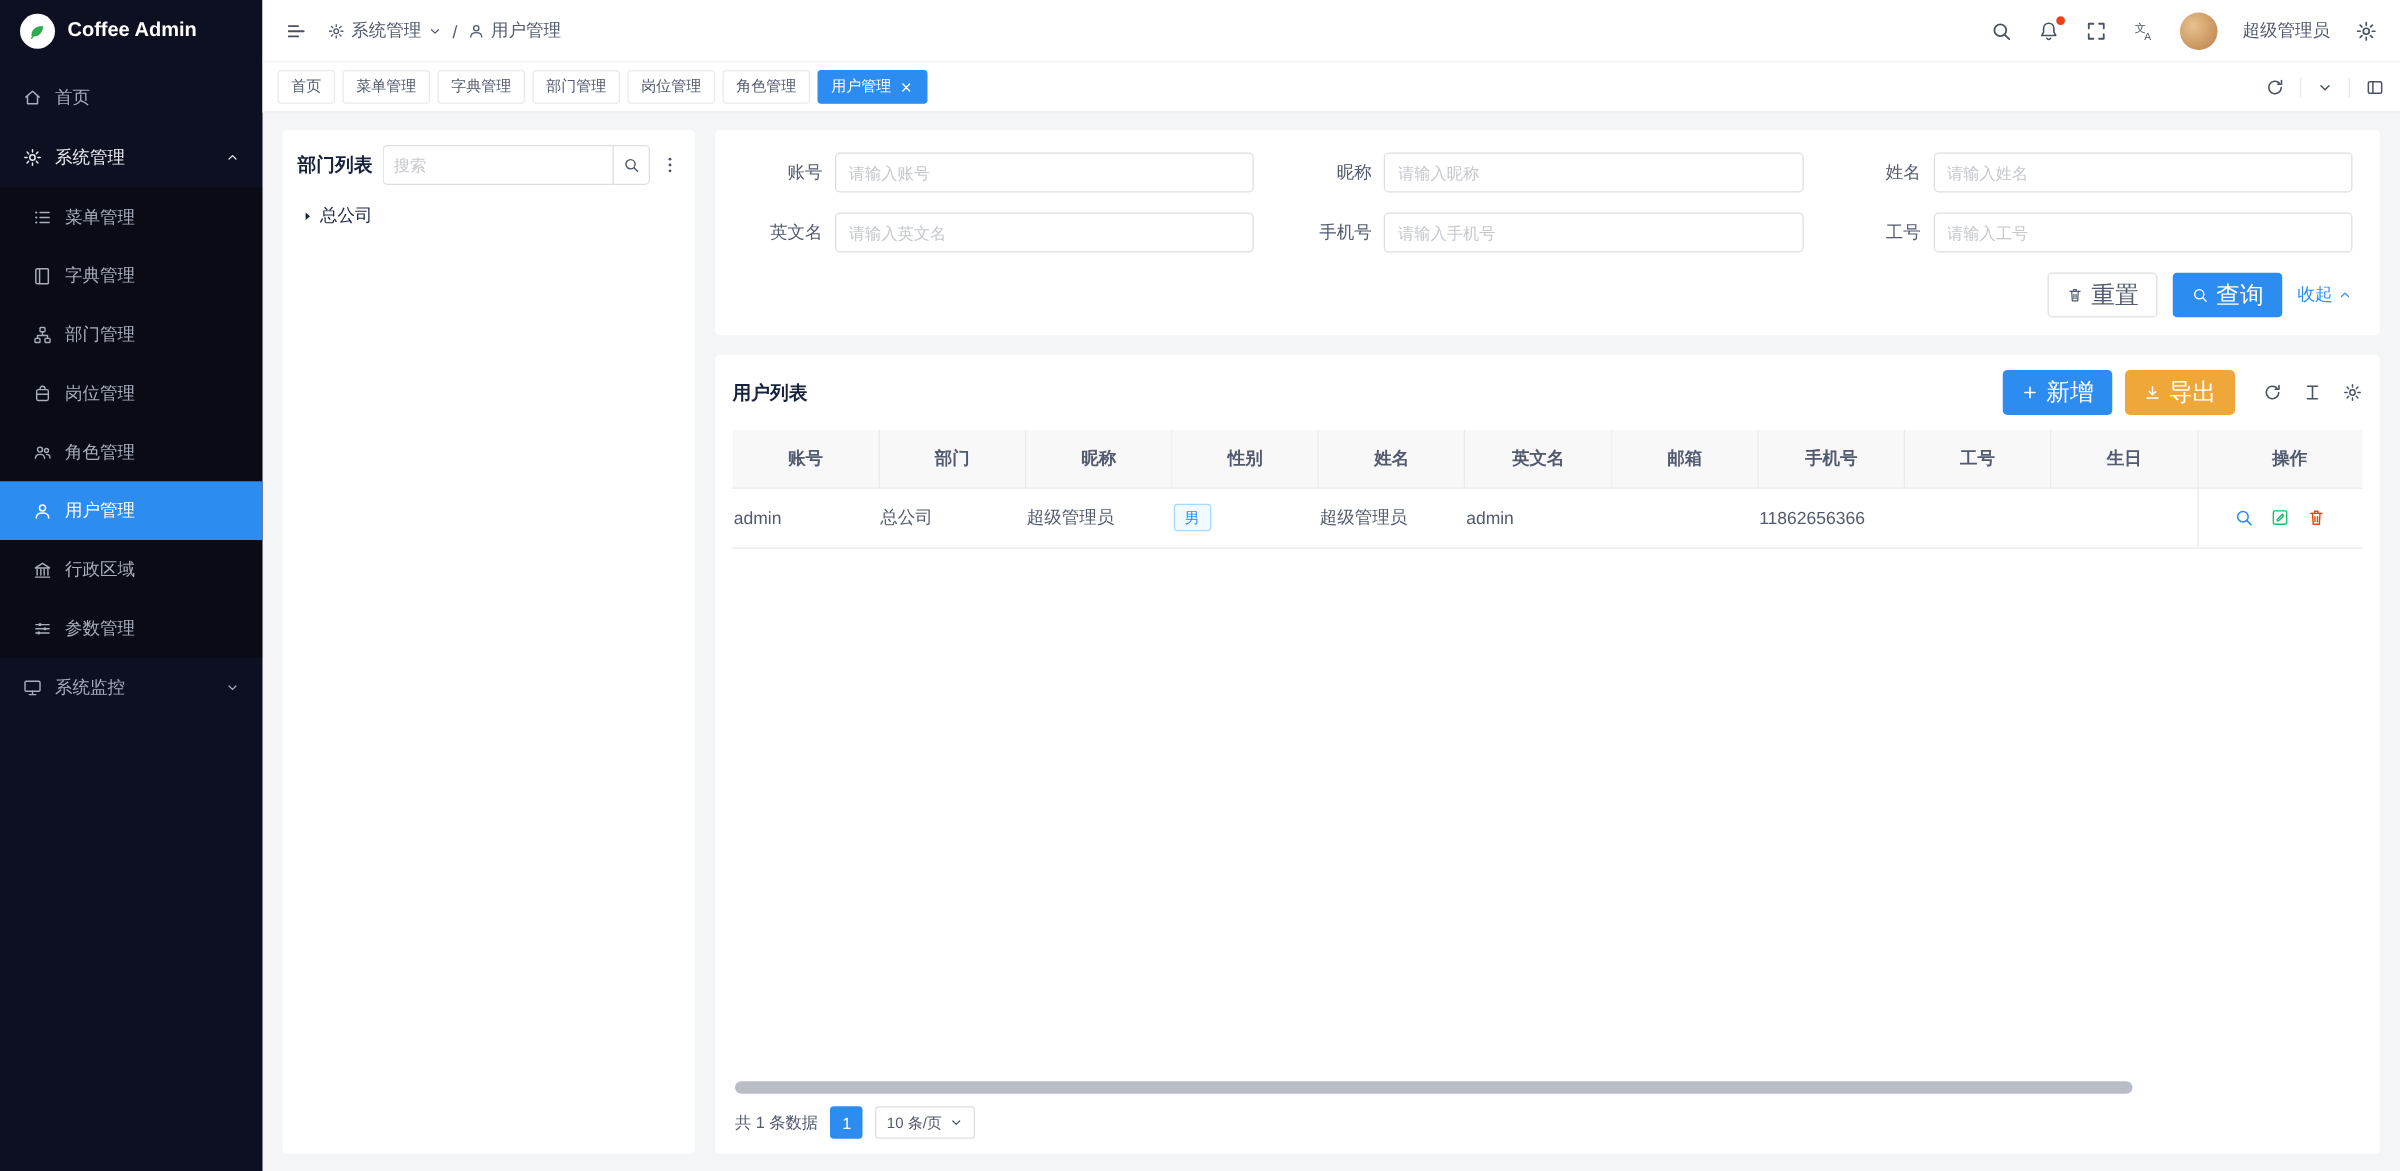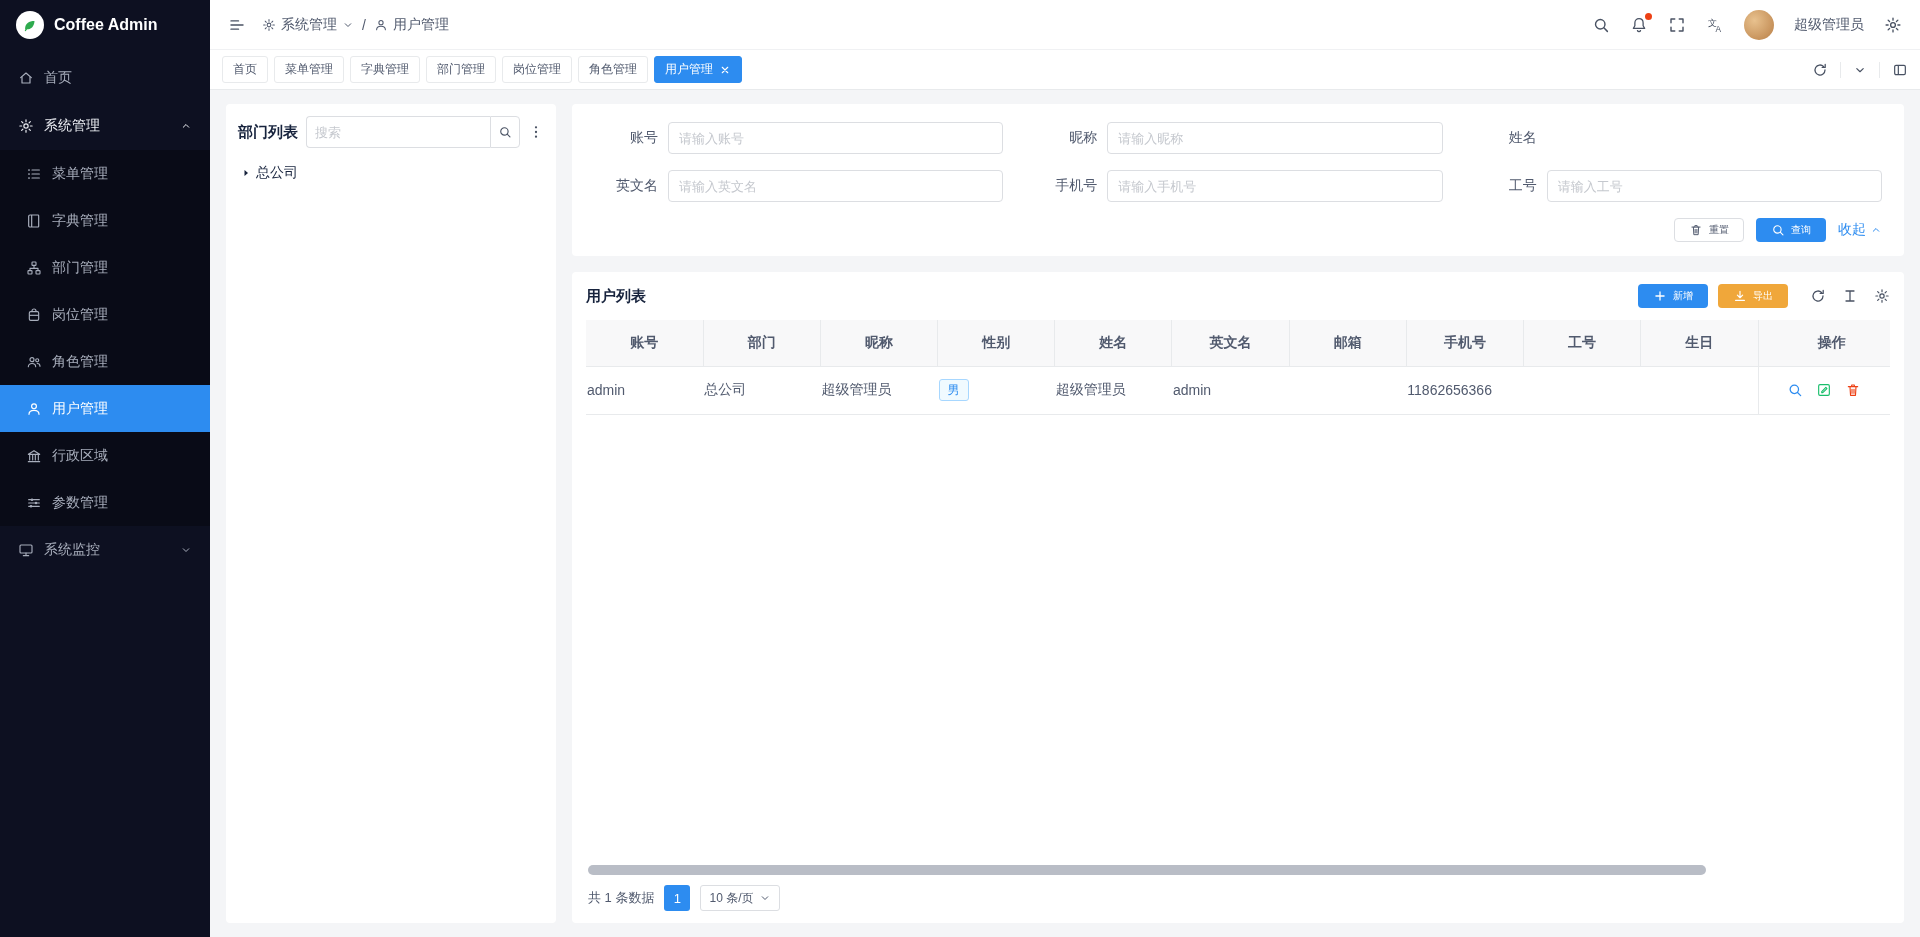--- a/index.html
+++ b/index.html
@@ -64,21 +64,21 @@
   .right-col{flex:1;display:flex;flex-direction:column;gap:16px;min-width:0;}
 
   
   .filter-card{padding:18px 22px 14px;}
   .filter-grid{display:grid;grid-template-columns:repeat(3,1fr);column-gap:30px;row-gap:16px;}
   .field{display:flex;align-items:center;min-width:0;}
   .field label{width:64px;text-align:right;margin-right:10px;font-size:14px;color:var(--text);white-space:nowrap;}
   .field input{flex:1;min-width:0;height:32px;border:1px solid var(--input_border);border-radius:4px;padding:0 10px;font-size:13px;color:var(--text);outline:none;}
   input::placeholder{color:var(--placeholder);}
   .filter-actions{display:flex;justify-content:flex-end;align-items:center;gap:12px;margin-top:16px;}
-  .btn{display:inline-flex;align-items:center;gap:6px;height:24px;padding:0 14px;border-radius:4px;font-size:10px;border:1px solid transparent;cursor:pointer;background:#fff;white-space:nowrap;}
+  .btn{display:inline-flex;align-items:center;gap:6px;height:36px;padding:0 14px;border-radius:4px;font-size:19px;border:1px solid transparent;cursor:pointer;background:#fff;white-space:nowrap;}
   .btn-default{border-color:var(--input_border);color:var(--text);}
   .btn-primary{background:var(--primary);color:#fff;}
   .btn-warning{background:var(--warning);color:#fff;}
   .link-collapse{display:inline-flex;align-items:center;gap:4px;color:var(--primary);font-size:14px;cursor:pointer;white-space:nowrap;justify-content:flex-end;}
 
   
   .table-card{flex:1;display:flex;flex-direction:column;min-height:0;padding:12px 14px 10px;}
   .table-head{display:flex;align-items:center;}
   .table-title{font-size:15px;font-weight:bold;color:var(--heading);}
   .table-actions{margin-left:auto;display:flex;align-items:center;gap:10px;}
@@ -497,20 +497,21 @@
           <div class="field">
             <label>账号</label>
             <input type="text" placeholder="请输入账号" style="">
           </div>
           <div class="field">
             <label>昵称</label>
             <input type="text" placeholder="请输入昵称" style="">
           </div>
           <div class="field">
             <label>姓名</label>
+            <input type="text" placeholder="请输入姓名" style="">
           </div>
           <div class="field">
             <label>英文名</label>
             <input type="text" placeholder="请输入英文名" style="">
           </div>
           <div class="field">
             <label>手机号</label>
             <input type="text" placeholder="请输入手机号" style="">
           </div>
           <div class="field">

